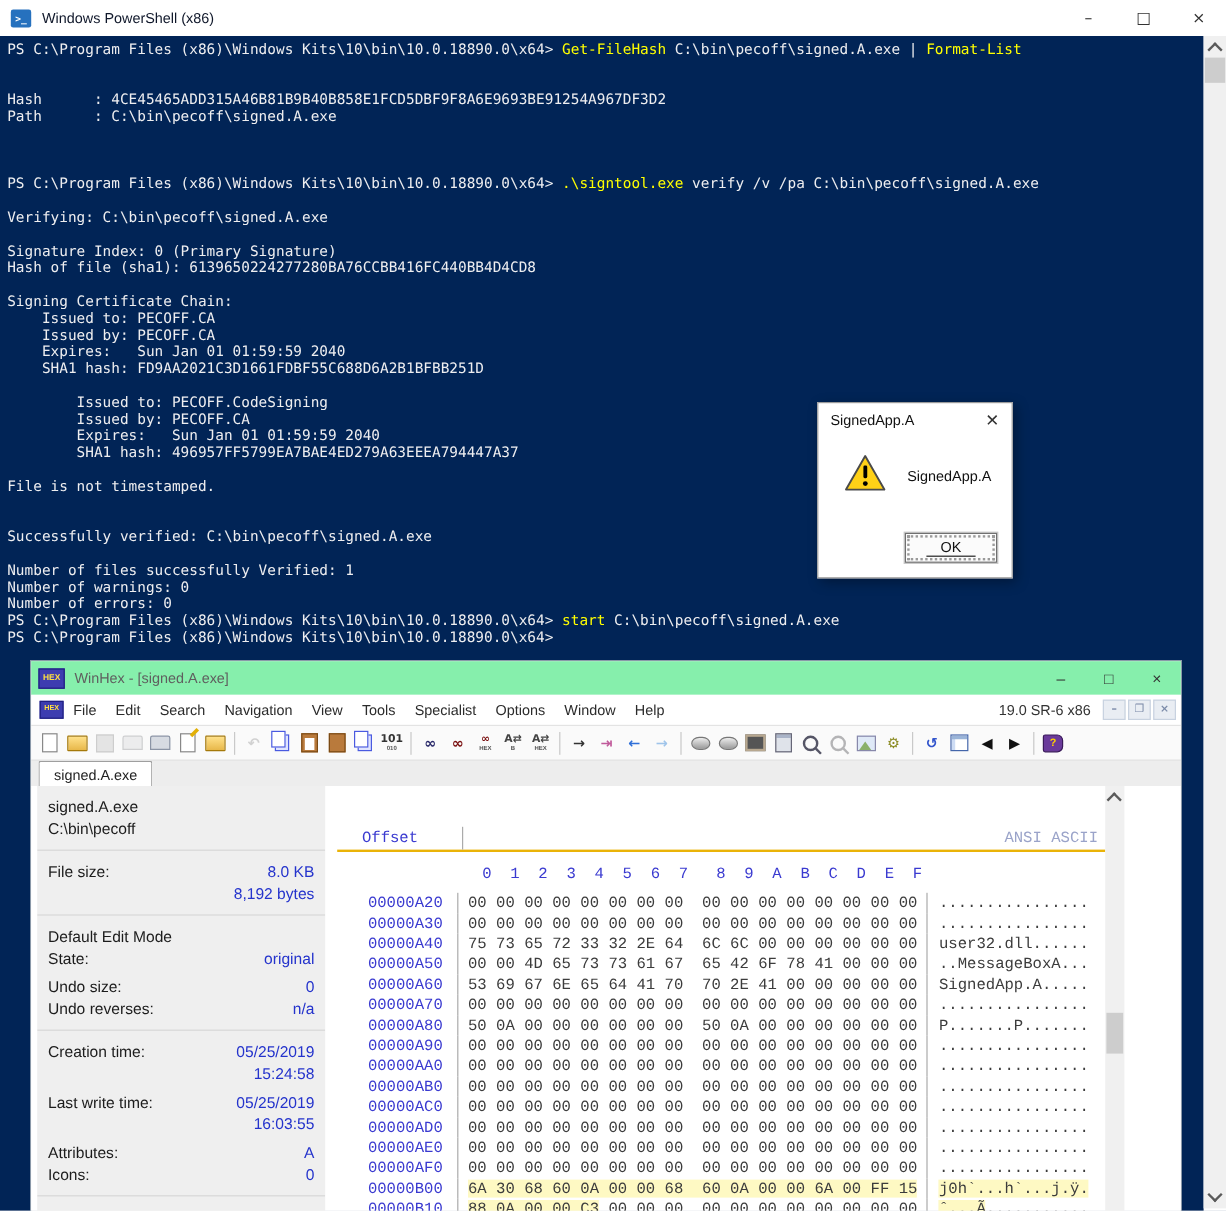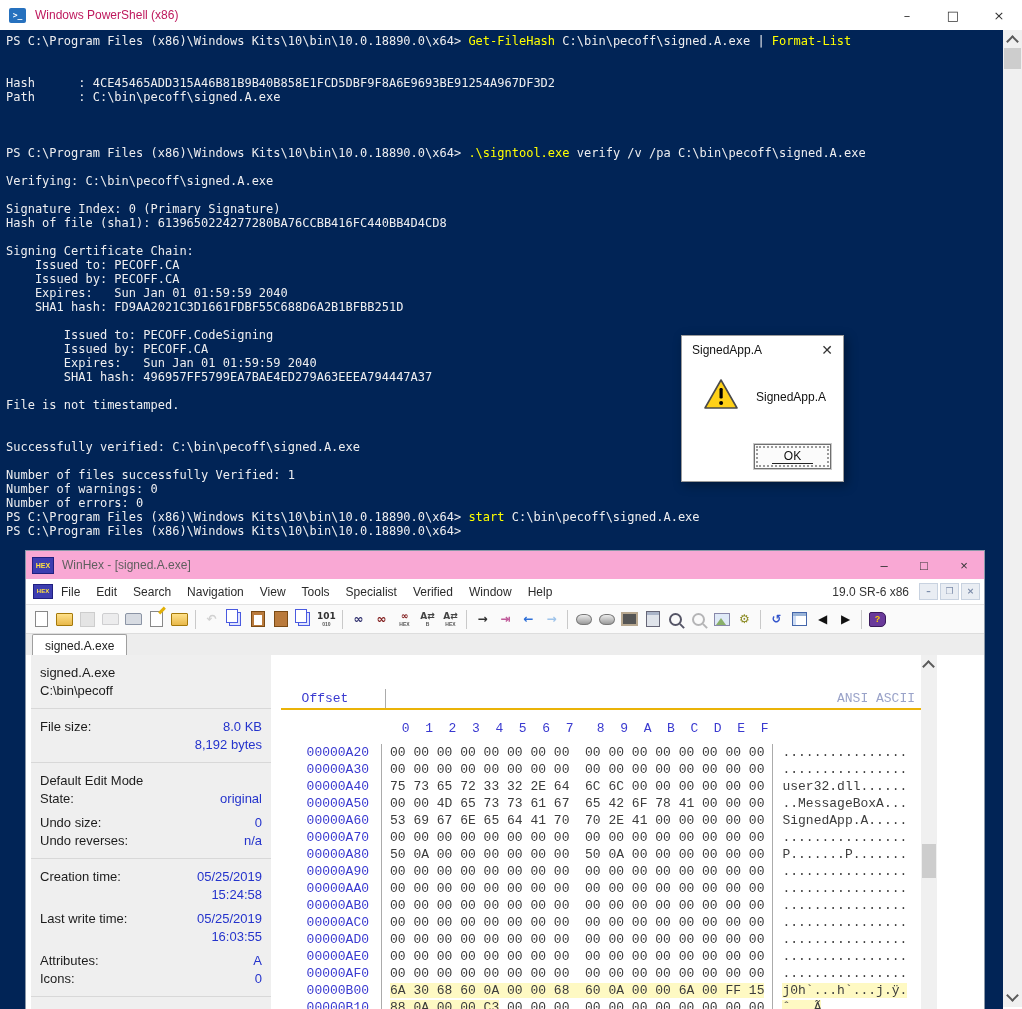--- a/index.html
+++ b/index.html
@@ -4,21 +4,21 @@
 <style>
   html,body{margin:0;padding:0;}
   body{position:relative;width:1022px;height:1009px;overflow:hidden;background:#fff;
        font-family:"Liberation Sans",sans-serif;-webkit-font-smoothing:antialiased;}
 
   
   .ps-win{position:absolute;inset:0;background:#fff;}
   .ps-titlebar{position:absolute;top:0;left:0;right:0;height:30px;background:#fff;display:flex;align-items:center;}
   .ps-ico{width:17px;height:15px;margin-left:9px;background:#2671be;border-radius:2px;color:#fff;
           font:bold 8px/15px "DejaVu Sans Mono",monospace;text-align:center;}
-  .ps-title{margin-left:9px;font-size:12px;color:#be185d;}
+  .ps-title{margin-left:9px;font-size:12px;color:#0f172a;}
   .winbtns{margin-left:auto;display:flex;height:30px;}
   .winbtn{width:46px;height:30px;display:flex;align-items:center;justify-content:center;
           color:#333;font-size:13px;font-family:"DejaVu Sans",sans-serif;}
   .console{position:absolute;top:30px;left:0;right:19px;bottom:0;background:#012456;padding:4px 0 0 6px;}
   .cline{height:14px;white-space:pre;font:12px/14px "DejaVu Sans Mono",monospace;color:#eeeef0;}
   .cy{color:#ffff00;}
   
   .sbar{position:absolute;background:#f0f0f0;}
   .ps-sb{top:30px;right:0;width:19px;bottom:2px;}
   .sb-thumb{position:absolute;left:1px;right:1px;background:#cdcdcd;}
@@ -37,21 +37,21 @@
   .warn{position:absolute;left:21px;top:14px;}
   .dlg-msg{position:absolute;left:74px;top:26px;font-size:12px;color:#111;}
   .okbtn{position:absolute;left:72px;top:80px;width:75px;height:23px;background:#fbfbfb;
          border:1px solid #707070;box-shadow:0 0 0 1px #c9c9c9;display:flex;align-items:center;justify-content:center;
          outline:2px dotted #9a9a9a;outline-offset:-4px;}
   .okbtn span{font-size:12px;color:#111;border-bottom:1px solid #222;padding:0 12px;}
 
   
   .whx{position:absolute;left:25px;top:550px;width:960px;height:480px;background:#fff;
        border:1px solid #8a98a8;z-index:4;box-sizing:border-box;}
-  .wh-titlebar{height:28px;display:flex;align-items:center;background:#f9a8d4;}
+  .wh-titlebar{height:28px;display:flex;align-items:center;background:#86efac;}
   .wh-logo{width:20px;height:15px;margin-left:6px;background:#3d3db0;color:#ffe040;
            font:bold 7px/15px "Liberation Sans",sans-serif;text-align:center;border:1px solid #202080;}
   .wh-title{margin-left:8px;font-size:12px;color:#5f5f5f;}
   .wh-btns{margin-left:auto;display:flex;}
   .wh-btn{width:40px;height:28px;display:flex;align-items:center;justify-content:center;color:#333;font-size:13px;}
   .wh-menubar{height:25px;display:flex;align-items:center;background:#fff;border-bottom:1px solid #e3e3e3;}
   .wh-logo2{width:18px;height:13px;margin-left:7px;background:#3d3db0;color:#ffe040;
             font:bold 6px/13px "Liberation Sans",sans-serif;text-align:center;border:1px solid #202080;}
   .menu-item{padding:0 8px;font-size:12px;color:#2b2b2b;}
   .wh-version{margin-left:auto;font-size:12px;color:#333;}
@@ -205,21 +205,21 @@
   <div class="wh-menubar">
     <div class="wh-logo2">HEX</div>
     <div id="menus" style="display:flex;">
         <div class="menu-item">File</div>
         <div class="menu-item">Edit</div>
         <div class="menu-item">Search</div>
         <div class="menu-item">Navigation</div>
         <div class="menu-item">View</div>
         <div class="menu-item">Tools</div>
         <div class="menu-item">Specialist</div>
-        <div class="menu-item">Verified</div>
+        <div class="menu-item">Options</div>
         <div class="menu-item">Window</div>
         <div class="menu-item">Help</div>
       </div>
     <div class="wh-version">19.0 SR-6 x86</div>
     <div class="mdi" id="mdi">
         <div class="mdi-btn">–</div>
         <div class="mdi-btn">❐</div>
         <div class="mdi-btn">×</div>
       </div>
   </div>

